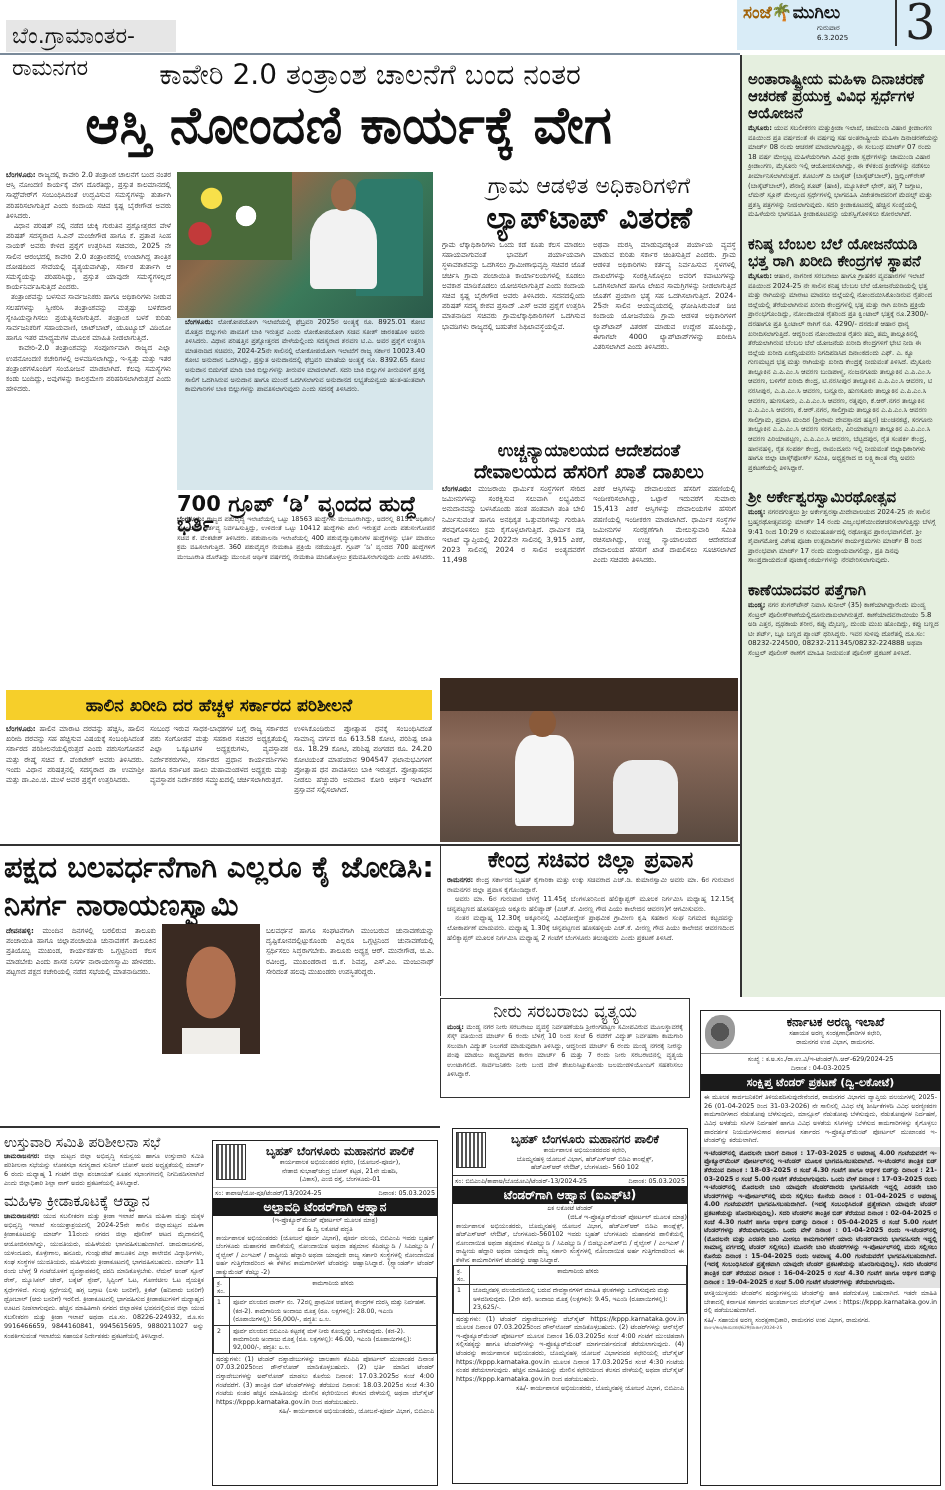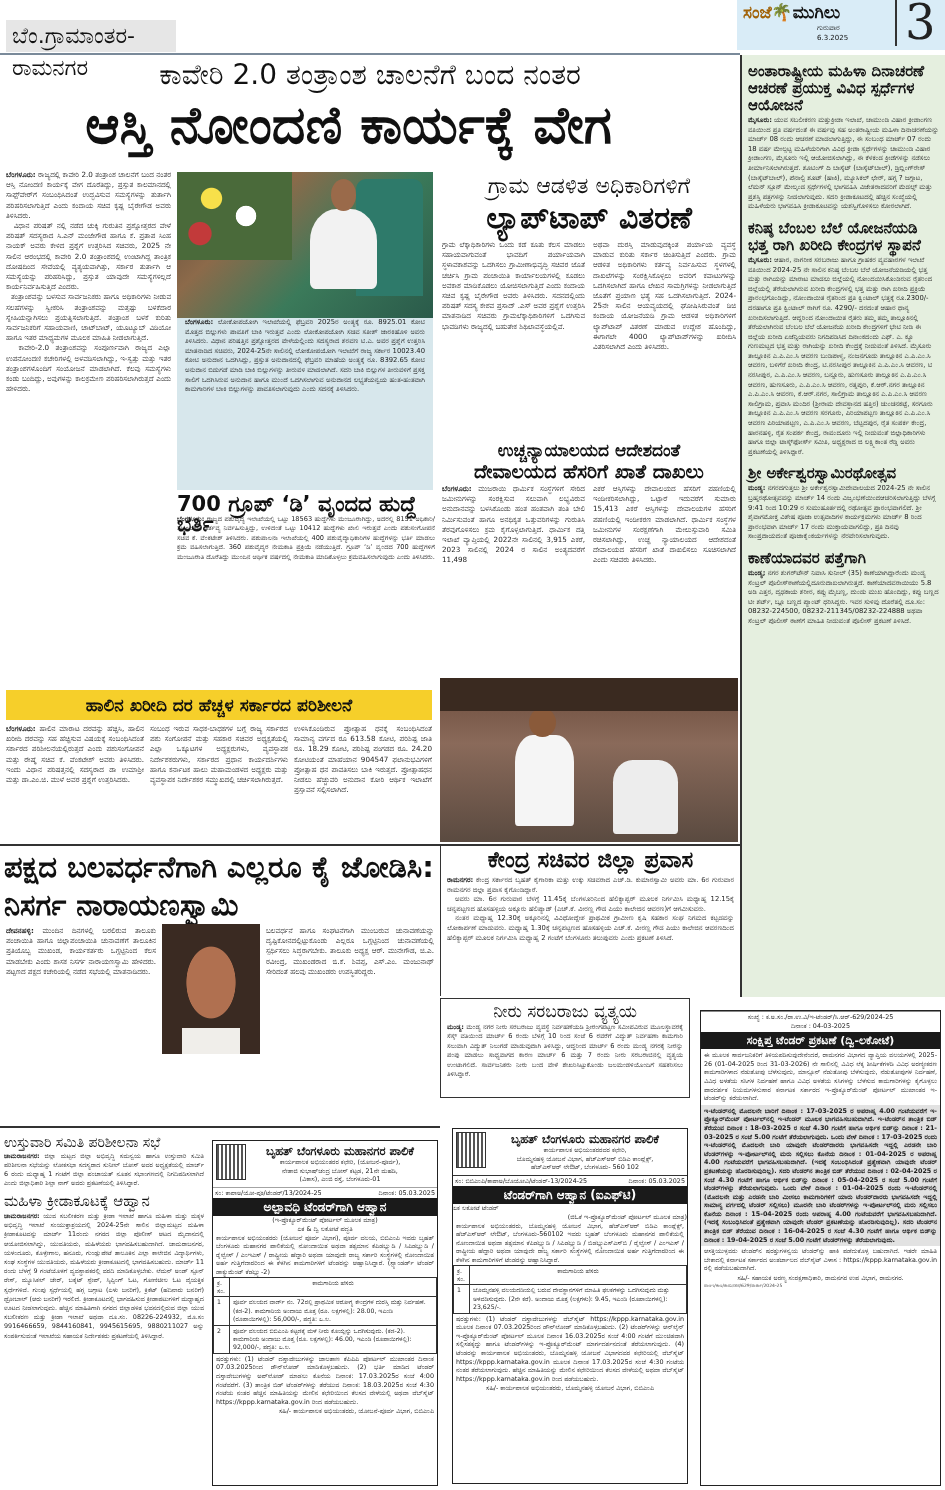--- a/index.html
+++ b/index.html
@@ -13,21 +13,21 @@
 #section-tag{left:6px;top:20px;width:170px;height:32px;background:#e6e6e6;font-size:22px;line-height:32px;padding-left:6px;color:#111}
 #masthead{left:737px;top:0;width:208px;height:50px;background:#d9ecf7}
 #mast-logo{left:6px;top:2px;font-size:17px;font-weight:bold}
 #mast-logo .r{color:#a16207}
 #mast-day{left:80px;top:24px;font-size:7px}
 #mast-date{left:80px;top:34px;font-size:7px}
 #mast-num{left:158px;top:-4px;font-size:48px;font-family:"DejaVu Serif",serif;font-weight:normal;color:#222;border-left:2px solid #333;padding-left:8px;height:50px;line-height:52px}
 #top-rule{left:0;top:53px;width:740px;height:2px;background:#7a8a9a}
 
 #right-col{left:740px;top:55px;width:205px;height:942px;background:#e5efdf;border-left:2px solid #333}
-.rc-hl{font-size:15px;font-weight:bold;line-height:17px;padding:8px 6px 2px 6px;color:#111}
+.rc-hl{font-size:15px;font-weight:bold;line-height:17px;padding:16px 6px 2px 6px;color:#111}
 .rc-body{font-size:6.8px;line-height:9.6px;padding:0 6px;color:#222}
 
 .photo{background:linear-gradient(135deg,#5a4a3a 0%,#8c6a4a 30%,#3b7a5a 60%,#2a5a4a 100%);overflow:hidden}
 .photo .flowers{position:absolute;left:0;top:0;width:45%;height:60%;background:radial-gradient(circle at 30% 30%,#f7e04a 0 10%,transparent 11%),radial-gradient(circle at 60% 50%,#ffffff 0 12%,transparent 13%),radial-gradient(circle at 20% 70%,#c23a3a 0 10%,transparent 11%),#4a6a3a}
 .photo .person{position:absolute;width:26%;height:55%;left:52%;top:25%;background:#f2f2f2;border-radius:40% 40% 8% 8%}
 .photo .head{position:absolute;width:10%;height:22%;left:60%;top:5%;background:#9a6a4a;border-radius:50%}
 .photo .chair{position:absolute;width:26%;height:80%;right:4%;top:5%;background:#2e7a6a;border-radius:10px 10px 0 0}
 .caption-box{background:#d7e7ec}
 .yellow-hl{background:#f6cf2a}
 .notice{border:1.5px solid #222;background:#fff}
@@ -197,41 +197,49 @@
       <div class="sm">ಕಾರ್ಯಪಾಲಕ ಅಭಿಯಂತರರವರ ಕಛೇರಿ,</div>
       <div class="sm">ಬೊಮ್ಮನಹಳ್ಳಿ ಯೋಜನೆ ವಿಭಾಗ, ಹೆಚ್‌ಎಸ್‌ಆರ್ ಬಿಡಿಎ ಕಾಂಪ್ಲೆಕ್ಸ್,</div>
       <div class="sm">ಹೆಚ್‌ಎಸ್‌ಆರ್ ಲೇಔಟ್, ಬೆಂಗಳೂರು- 560 102</div>
     </div>
   </div>
   <div class="sm" style="display:flex;justify-content:space-between;border-top:1px solid #333;padding:1px 2px">
       <span>ಸಂ: ಬಿಬಿಎಂಪಿ/ಕಾಪಾಅ/ಬೊಯೋವಿ/ಟೆಂಡರ್-13/2024-25</span>
       <span>ದಿನಾಂಕ: 05.03.2025</span>
     </div>
   <div class="bar" style="font-size:12px;line-height:18px">ಟೆಂಡರ್‌ಗಾಗಿ ಆಹ್ವಾನ (ಐಎಫ್‌ಟಿ)</div>
-  <div class="sm" style="">ಏಕ ಲಕೋಟೆ ಟೆಂಡರ್</div>
+  <div class="sm" style="text-align:center">ಏಕ ಲಕೋಟೆ ಟೆಂಡರ್</div>
   <div class="sm" style="text-align:right">(ಜಿಓಕೆ ಇ-ಪ್ರೊಕ್ಯೂರ್‌ಮೆಂಟ್ ಪೋರ್ಟಲ್ ಮೂಲಕ ಮಾತ್ರ)</div>
   <div class="sm" style="padding:0 3px;text-align:justify">ಕಾರ್ಯಪಾಲಕ ಅಭಿಯಂತರರು, ಬೊಮ್ಮನಹಳ್ಳಿ ಯೋಜನೆ ವಿಭಾಗ, ಹೆಚ್‌ಎಸ್‌ಆರ್ ಬಿಡಿಎ ಕಾಂಪ್ಲೆಕ್ಸ್, ಹೆಚ್‌ಎಸ್‌ಆರ್ ಲೇಔಟ್, ಬೆಂಗಳೂರು-560102 ಇವರು ಬೃಹತ್ ಬೆಂಗಳೂರು ಮಹಾನಗರ ಪಾಲಿಕೆಯಲ್ಲಿ ನೋಂದಾಯಿತ ಅಥವಾ ತತ್ಸಮಾನ ಕೆಪಿಡಬ್ಲ್ಯುಡಿ / ಸಿಪಿಡಬ್ಲ್ಯುಡಿ / ಬಿಡಬ್ಲ್ಯುಎಸ್‌ಎಸ್‌ಬಿ / ರೈಲ್ವೇಸ್ / ಎಂಇಎಸ್ / ರಾಷ್ಟ್ರೀಯ ಹೆದ್ದಾರಿ ಅಥವಾ ಯಾವುದೇ ರಾಜ್ಯ ಸರ್ಕಾರಿ ಸಂಸ್ಥೆಗಳಲ್ಲಿ ನೋಂದಾಯಿತ ಅರ್ಹ ಗುತ್ತಿಗೆದಾರರಿಂದ ಈ ಕೆಳಗಿನ ಕಾಮಗಾರಿಗಳಿಗೆ ಟೆಂಡರನ್ನು ಆಹ್ವಾನಿಸಿದ್ದಾರೆ.</div>
   <table class="t">
     <tbody>
         <tr>
           <td style="width:16px">ಕ್ರ. ಸಂ.</td>
           <td style="text-align:center">ಕಾಮಗಾರಿಯ ಹೆಸರು</td>
         </tr>
     <tr>
           <td>1</td>
           <td>ಬೊಮ್ಮನಹಳ್ಳಿ ವಲಯದಡಿಯಲ್ಲಿ ಬರುವ ದೇವಸ್ಥಾನಗಳಿಗೆ ಮಾಹಿತಿ ಫಲಕಗಳನ್ನು ಒದಗಿಸುವುದು ಮತ್ತು ಅಳವಡಿಸುವುದು. (2ನೇ ಕರೆ). ಅಂದಾಜು ಮೊತ್ತ (ಲಕ್ಷಗಳು): 9.45, ಇಎಂಡಿ (ರೂಪಾಯಿಗಳಲ್ಲಿ): 23,625/-.</td>
         </tr>
   </tbody>
     </table>
   <div class="sm" style="padding:1px 3px;text-align:justify">ಷರತ್ತುಗಳು: (1) ಟೆಂಡರ್ ದಸ್ತಾವೇಜುಗಳನ್ನು ವೆಬ್‌ಸೈಟ್ https://kppp.karnataka.gov.in ಮೂಲಕ ದಿನಾಂಕ 07.03.2025ರಿಂದ ಡೌನ್‌ಲೋಡ್ ಮಾಡಿಕೊಳ್ಳಬಹುದು. (2) ಟೆಂಡರ್‌ಗಳನ್ನು ಆನ್‌ಲೈನ್ ಇ-ಪ್ರೊಕ್ಯೂರ್‌ಮೆಂಟ್ ಪೋರ್ಟಲ್ ಮೂಲಕ ದಿನಾಂಕ 16.03.2025ರ ಸಂಜೆ 4:00 ಗಂಟೆಗೆ ಮುಂಚಿತವಾಗಿ ಸಲ್ಲಿಸತಕ್ಕದ್ದು ಹಾಗೂ ಟೆಂಡರ್‌ಗಳನ್ನು ಇ-ಪ್ರೊಕ್ಯೂರ್‌ಮೆಂಟ್ ಮಾರ್ಗದರ್ಶನದಂತೆ ತೆರೆಯಲಾಗುವುದು. (4) ಟೆಂಡರನ್ನು ಕಾರ್ಯಪಾಲಕ ಅಭಿಯಂತರರು, ಬೊಮ್ಮನಹಳ್ಳಿ ಯೋಜನೆ ವಿಭಾಗದವರ ಕಛೇರಿಯಲ್ಲಿ ವೆಬ್‌ಸೈಟ್ https://kppp.karnataka.gov.in ಮೂಲಕ ದಿನಾಂಕ 17.03.2025ರ ಸಂಜೆ 4:30 ಗಂಟೆಯ ನಂತರ ತೆರೆಯಲಾಗುವುದು. ಹೆಚ್ಚಿನ ಮಾಹಿತಿಯನ್ನು ಮೇಲಿನ ಕಛೇರಿಯಿಂದ ಕೆಲಸದ ವೇಳೆಯಲ್ಲಿ ಅಥವಾ ವೆಬ್‌ಸೈಟ್ https://kppp.karnataka.gov.in ರಿಂದ ಪಡೆಯಬಹುದು.</div>
-  <div class="sm" style="padding:0 3px;text-align:center">ಸಹಿ/- ಕಾರ್ಯಪಾಲಕ ಅಭಿಯಂತರರು, ಬೊಮ್ಮನಹಳ್ಳಿ ಯೋಜನೆ ವಿಭಾಗ, ಬಿಬಿಎಂಪಿ</div>
+  <div class="sm" style="padding:0 3px;text-align:right">ಸಹಿ/- ಕಾರ್ಯಪಾಲಕ ಅಭಿಯಂತರರು, ಬೊಮ್ಮನಹಳ್ಳಿ ಯೋಜನೆ ವಿಭಾಗ, ಬಿಬಿಎಂಪಿ</div>
 </div>
 
 <div class="abs notice" style="left:700px;top:1010px;width:241px;height:476px;overflow:hidden">
+  <div style="display:flex;padding:4px">
+    <div style="width:30px;height:34px;border-radius:50% 40% 50% 40%;background:radial-gradient(circle,#555 0 40%,#999 41% 100%)"></div>
+    <div style="flex:1;text-align:center">
+      <div style="font-size:12px;font-weight:bold">ಕರ್ನಾಟಕ ಅರಣ್ಯ ಇಲಾಖೆ</div>
+      <div class="sm">ಸಹಾಯಕ ಅರಣ್ಯ ಸಂರಕ್ಷಣಾಧಿಕಾರಿಗಳ ಕಛೇರಿ,</div>
+      <div class="sm">ರಾಮನಗರ ಉಪ ವಿಭಾಗ, ರಾಮನಗರ.</div>
+    </div>
+  </div>
   <div class="sm" style="text-align:center;border-top:1.5px solid #888;padding-top:1px">ಸಂಖ್ಯೆ : ಕ.ಅ.ಸಂ./ರಾ.ಉ.ವಿ/ಇ-ಟೆಂಡರ್/ಸಿ.ಆರ್-629/2024-25</div>
   <div class="sm" style="text-align:center">ದಿನಾಂಕ : 04-03-2025</div>
   <div class="bar" style="font-size:11px;line-height:17px;margin:2px 0">ಸಂಕ್ಷಿಪ್ತ ಟೆಂಡರ್ ಪ್ರಕಟಣೆ (ದ್ವಿ-ಲಕೋಟೆ)</div>
   <div class="sm" style="padding:0 3px;text-align:justify">ಈ ಮೂಲಕ ಸಾರ್ವಜನಿಕರಿಗೆ ತಿಳಿಯಪಡಿಸುವುದೇನೆಂದರೆ, ರಾಮನಗರ ವಿಭಾಗದ ವ್ಯಾಪ್ತಿಯ ವಲಯಗಳಲ್ಲಿ 2025-26 (01-04-2025 ರಿಂದ 31-03-2026) ನೇ ಸಾಲಿನಲ್ಲಿ ವಿವಿಧ ಲೆಕ್ಕ ಶೀರ್ಷಿಕೆಗಳಡಿ ವಿವಿಧ ಅರಣ್ಯೀಕರಣ ಕಾಮಗಾರಿಗಳಾದ ನೆಡುತೋಪು ಬೆಳೆಸುವುದು, ಮಾನ್ಸೂನ್ ನೆಡುತೋಪು ಬೆಳೆಸುವುದು, ನೆಡುತೋಪುಗಳ ನಿರ್ವಹಣೆ, ವಿವಿಧ ಅಳತೆಯ ಸಸಿಗಳ ನಿರ್ವಹಣೆ ಹಾಗೂ ವಿವಿಧ ಅಳತೆಯ ಸಸಿಗಳನ್ನು ಬೆಳೆಸುವ ಕಾಮಗಾರಿಗಳನ್ನು ಕೈಗೊಳ್ಳಲು ಪಾರದರ್ಶಕ ನಿಯಮಗಳನುಸಾರ ಕರ್ನಾಟಕ ಸರ್ಕಾರದ ಇ-ಪ್ರೊಕ್ಯೂರ್‌ಮೆಂಟ್ ಪೋರ್ಟಲ್ ಮುಖಾಂತರ ಇ-ಟೆಂಡರ್‌ನ್ನು ಕರೆಯಲಾಗಿದೆ.</div>
   <div class="sm gray" style="padding:2px 3px;text-align:justify;font-weight:bold;margin-top:2px">ಇ-ಟೆಂಡರ್‌ನಲ್ಲಿ ಮೊದಲನೇ ಬಾರಿಗೆ ದಿನಾಂಕ : 17-03-2025 ರ ಅಪರಾಹ್ನ 4.00 ಗಂಟೆಯವರೆಗೆ ಇ-ಪ್ರೊಕ್ಯೂರ್‌ಮೆಂಟ್ ಪೋರ್ಟಲ್‌ನಲ್ಲಿ ಇ-ಟೆಂಡರ್ ಮೂಲಕ ಭಾಗವಹಿಸಬಹುದಾಗಿದೆ. ಇ-ಟೆಂಡರ್‌ನ ತಾಂತ್ರಿಕ ಬಿಡ್ ತೆರೆಯುವ ದಿನಾಂಕ : 18-03-2025 ರ ಸಂಜೆ 4.30 ಗಂಟೆಗೆ ಹಾಗೂ ಆರ್ಥಿಕ ಬಿಡ್‌ನ್ನು ದಿನಾಂಕ : 21-03-2025 ರ ಸಂಜೆ 5.00 ಗಂಟೆಗೆ ತೆರೆಯಲಾಗುವುದು. ಒಂದು ವೇಳೆ ದಿನಾಂಕ : 17-03-2025 ರಂದು ಇ-ಟೆಂಡರ್‌ನಲ್ಲಿ ಮೊದಲನೇ ಬಾರಿ ಯಾವುದೇ ಟೆಂಡರ್‌ದಾರರು ಭಾಗವಹಿಸದೇ ಇದ್ದಲ್ಲಿ ಎರಡನೇ ಬಾರಿ ಟೆಂಡರ್‌ಗಳನ್ನು ಇ-ಪೋರ್ಟಲ್‌ನಲ್ಲಿ ಮರು ಸಲ್ಲಿಸಲು ಕೊನೆಯ ದಿನಾಂಕ : 01-04-2025 ರ ಅಪರಾಹ್ನ 4.00 ಗಂಟೆಯವರೆಗೆ ಭಾಗವಹಿಸಬಹುದಾಗಿದೆ. (ಇದಕ್ಕೆ ಸಂಬಂಧಿಸಿದಂತೆ ಪ್ರತ್ಯೇಕವಾಗಿ ಯಾವುದೇ ಟೆಂಡರ್ ಪ್ರಕಟಣೆಯನ್ನು ಹೊರಡಿಸುವುದಿಲ್ಲ). ಸದರಿ ಟೆಂಡರ್‌ನ ತಾಂತ್ರಿಕ ಬಿಡ್ ತೆರೆಯುವ ದಿನಾಂಕ : 02-04-2025 ರ ಸಂಜೆ 4.30 ಗಂಟೆಗೆ ಹಾಗೂ ಆರ್ಥಿಕ ಬಿಡ್‌ನ್ನು ದಿನಾಂಕ : 05-04-2025 ರ ಸಂಜೆ 5.00 ಗಂಟೆಗೆ ಟೆಂಡರ್‌ಗಳನ್ನು ತೆರೆಯಲಾಗುವುದು. ಒಂದು ವೇಳೆ ದಿನಾಂಕ : 01-04-2025 ರಂದು ಇ-ಟೆಂಡರ್‌ನಲ್ಲಿ (ಮೊದಲನೇ ಮತ್ತು ಎರಡನೇ ಬಾರಿ ಮೀಸಲು ಕಾಮಗಾರಿಗಳಿಗೆ ಯಾರು ಟೆಂಡರ್‌ದಾರರು ಭಾಗವಹಿಸದೇ ಇದ್ದಲ್ಲಿ ಸಾಮಾನ್ಯ ವರ್ಗದಲ್ಲಿ ಟೆಂಡರ್ ಸಲ್ಲಿಸಲು) ಮೂರನೇ ಬಾರಿ ಟೆಂಡರ್‌ಗಳನ್ನು ಇ-ಪೋರ್ಟಲ್‌ನಲ್ಲಿ ಮರು ಸಲ್ಲಿಸಲು ಕೊನೆಯ ದಿನಾಂಕ : 15-04-2025 ರಂದು ಅಪರಾಹ್ನ 4.00 ಗಂಟೆಯವರೆಗೆ ಭಾಗವಹಿಸಬಹುದಾಗಿದೆ. (ಇದಕ್ಕೆ ಸಂಬಂಧಿಸಿದಂತೆ ಪ್ರತ್ಯೇಕವಾಗಿ ಯಾವುದೇ ಟೆಂಡರ್ ಪ್ರಕಟಣೆಯನ್ನು ಹೊರಡಿಸುವುದಿಲ್ಲ). ಸದರಿ ಟೆಂಡರ್‌ನ ತಾಂತ್ರಿಕ ಬಿಡ್ ತೆರೆಯುವ ದಿನಾಂಕ : 16-04-2025 ರ ಸಂಜೆ 4.30 ಗಂಟೆಗೆ ಹಾಗೂ ಆರ್ಥಿಕ ಬಿಡ್‌ನ್ನು ದಿನಾಂಕ : 19-04-2025 ರ ಸಂಜೆ 5.00 ಗಂಟೆಗೆ ಟೆಂಡರ್‌ಗಳನ್ನು ತೆರೆಯಲಾಗುವುದು.</div>
   <div class="sm" style="padding:1px 3px;text-align:justify">ಆಸಕ್ತಿಯುಳ್ಳವರು ಟೆಂಡರ್‌ನ ಷರತ್ತುಗಳನ್ವಯ ಟೆಂಡರ್‌ನ್ನು ಹಾಕಿ ಪಡೆದುಕೊಳ್ಳ ಬಹುದಾಗಿದೆ. ಇತರೇ ಮಾಹಿತಿ ಬೇಕಾದಲ್ಲಿ ಕರ್ನಾಟಕ ಸರ್ಕಾರದ ಅಂತರ್ಜಾಲದ ವೆಬ್‌ಸೈಟ್ ವಿಳಾಸ : https://kppp.karnataka.gov.in ರಲ್ಲಿ ಪಡೆಯಬಹುದಾಗಿದೆ.</div>
-  <div class="sm" style="padding:0 3px;text-align:center">ಸಹಿ/- ಸಹಾಯಕ ಅರಣ್ಯ ಸಂರಕ್ಷಣಾಧಿಕಾರಿ, ರಾಮನಗರ ಉಪ ವಿಭಾಗ, ರಾಮನಗರ.</div>
+  <div class="sm" style="padding:0 3px;text-align:left">ಸಹಿ/- ಸಹಾಯಕ ಅರಣ್ಯ ಸಂರಕ್ಷಣಾಧಿಕಾರಿ, ರಾಮನಗರ ಉಪ ವಿಭಾಗ, ರಾಮನಗರ.</div>
   <div style="font-size:4.5px;padding:0 3px;color:#444">ವಾಆಇ/ಕಾಅ/ರಾಮನಗರ/629/ವಾರ್ತಾ/2024-25</div>
 </div>
 
 </body></html>

